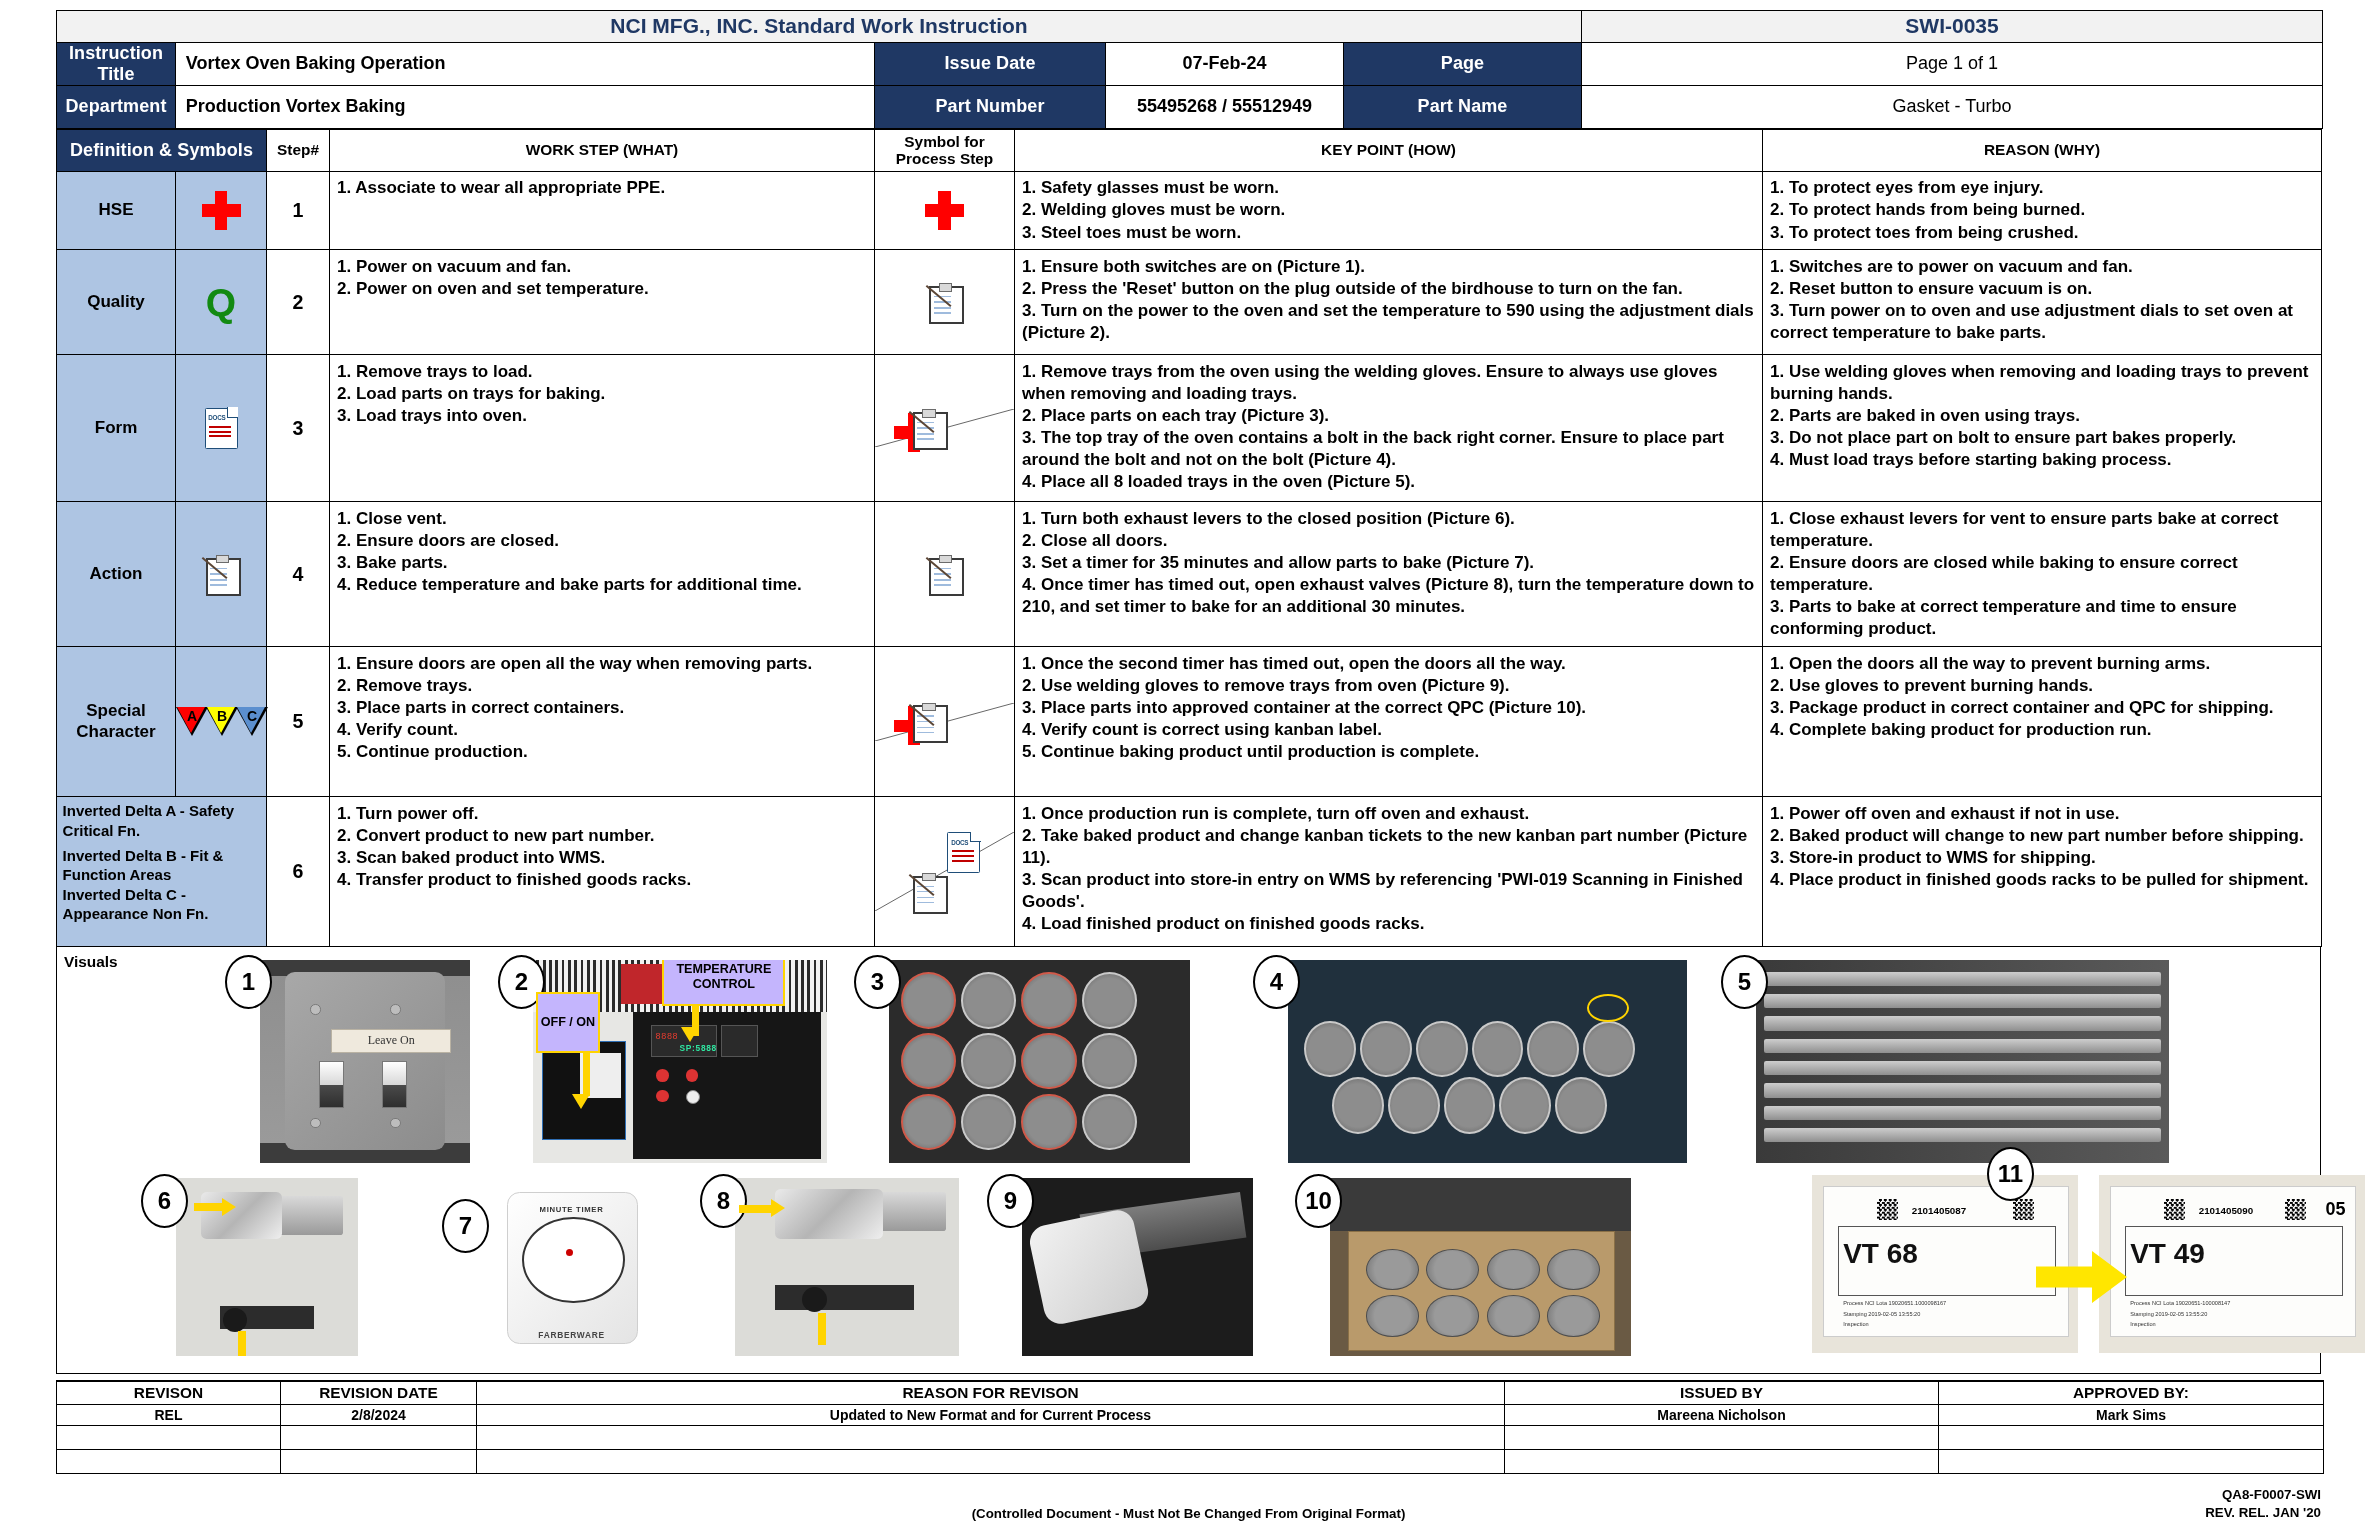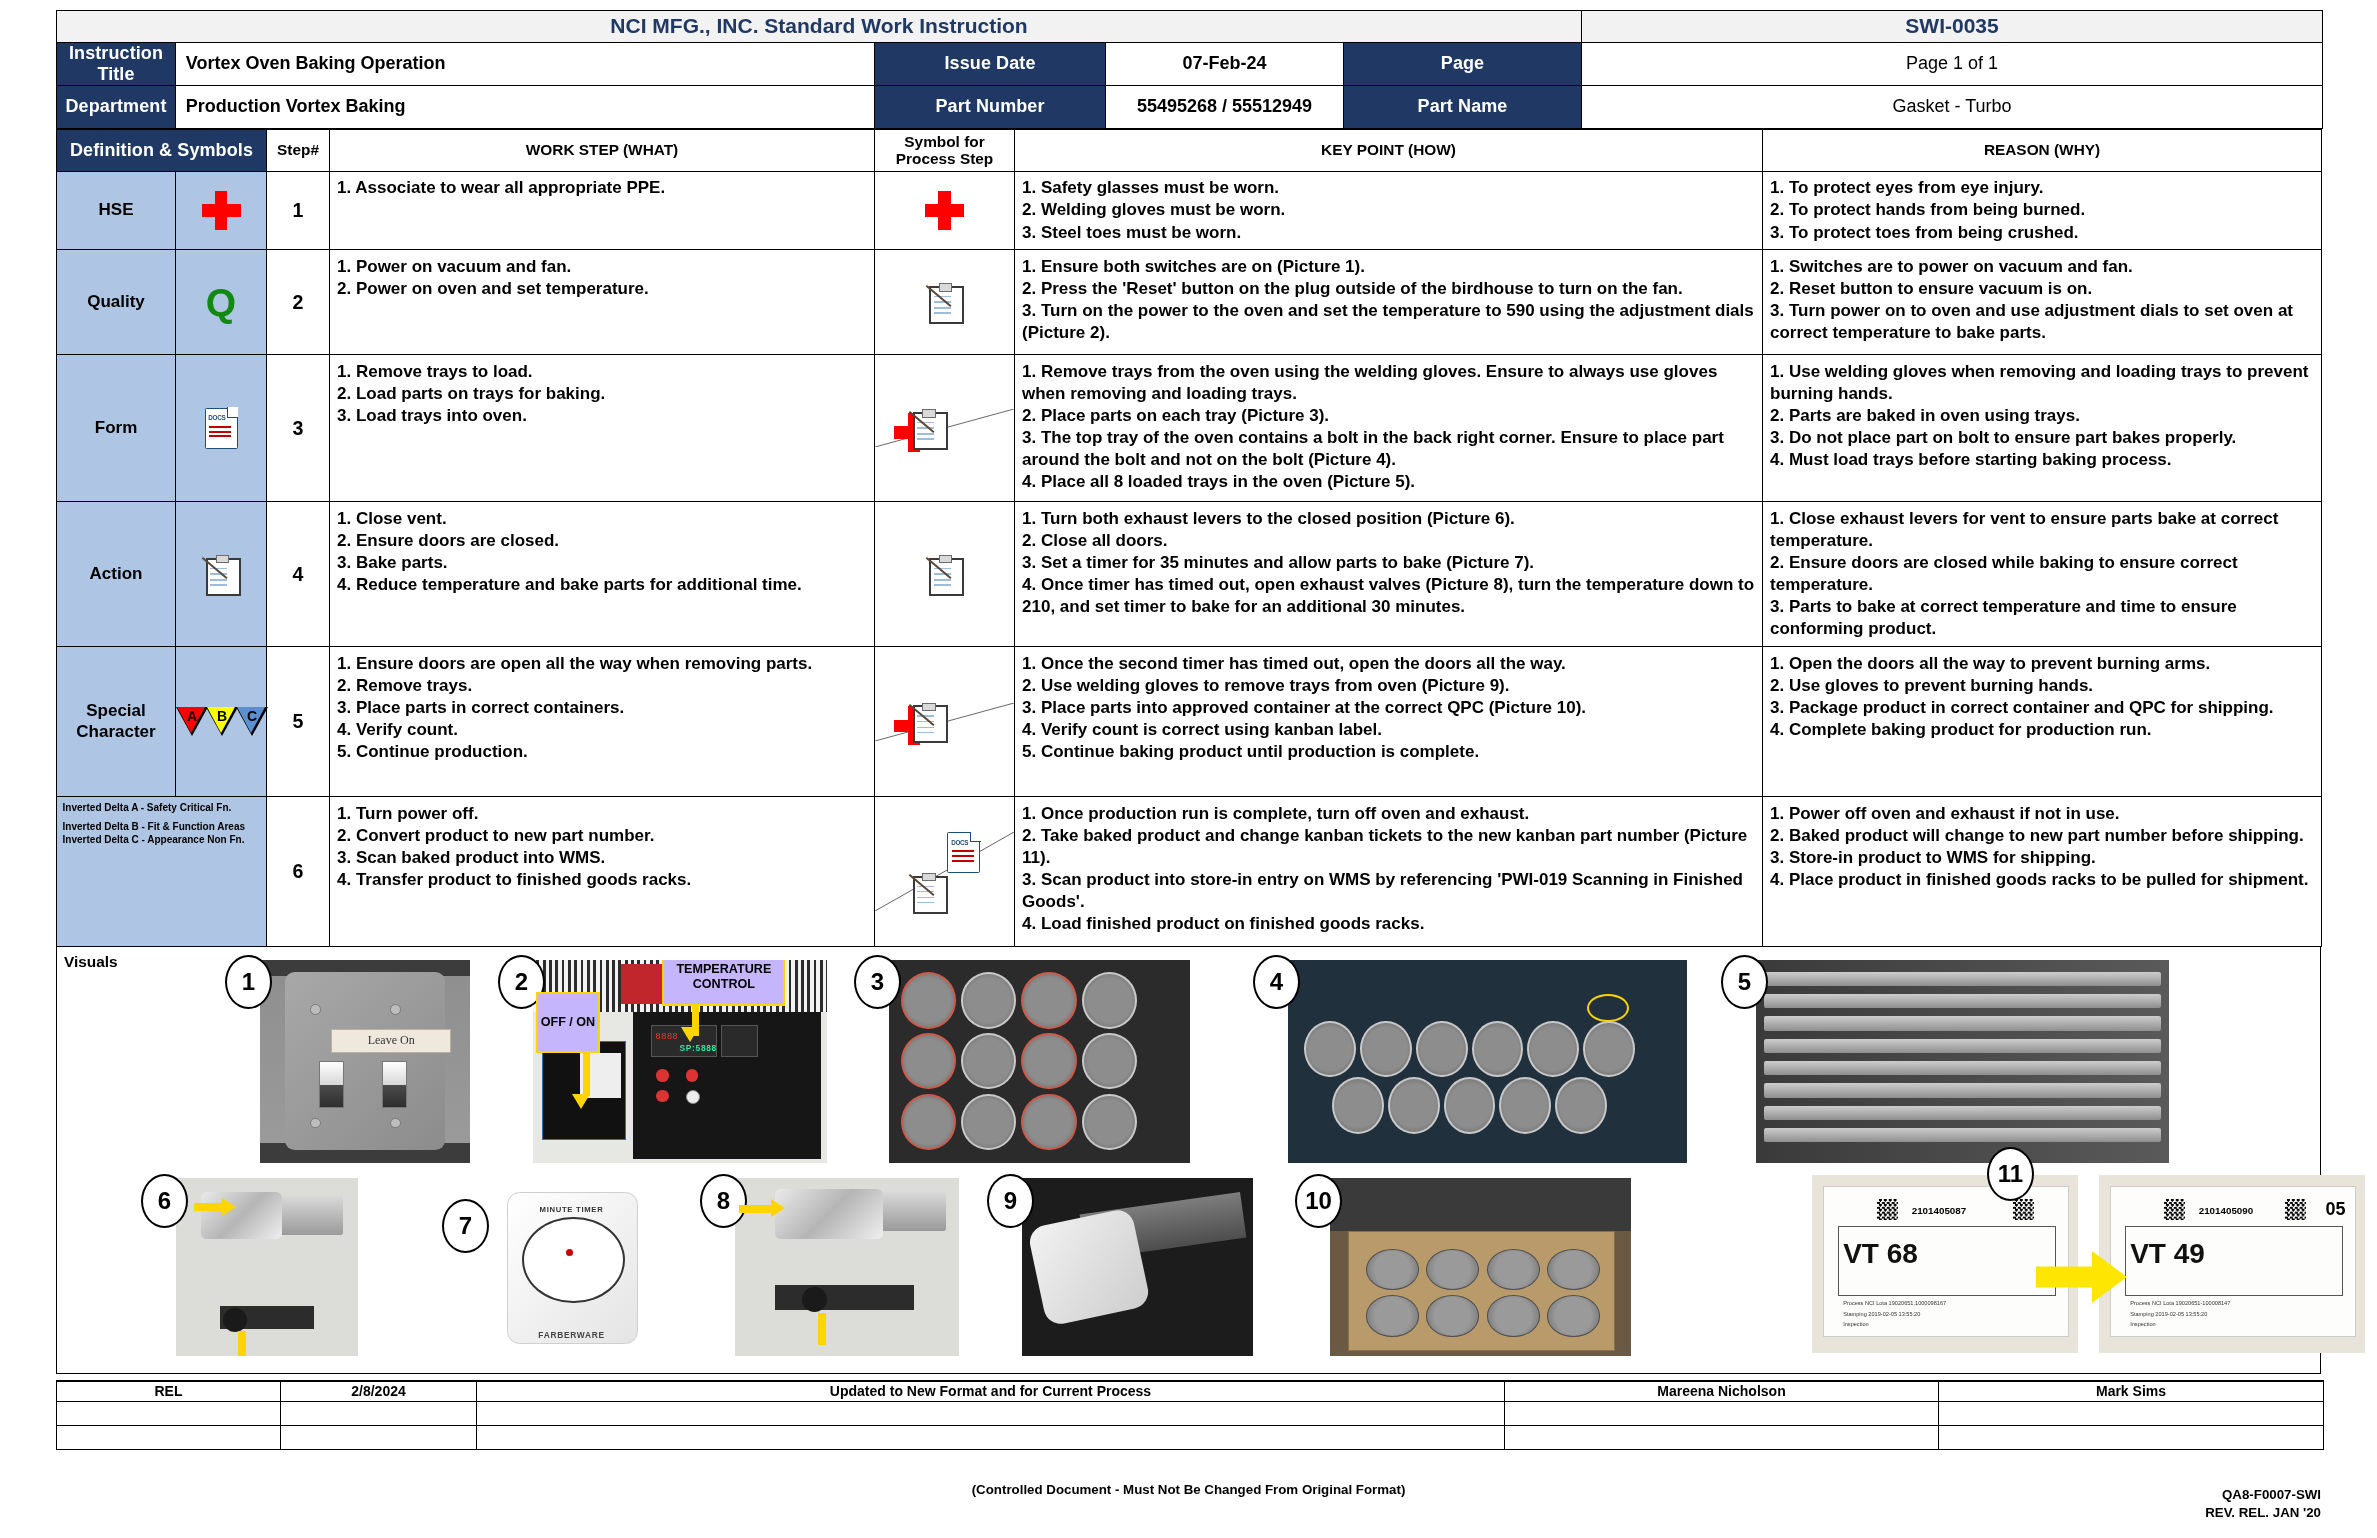--- a/index.html
+++ b/index.html
@@ -15,21 +15,21 @@
   .valc{background:#fff;font-weight:bold;font-size:18px;text-align:center;}
   .valcn{background:#fff;font-size:18px;text-align:center;}
   .hdrcell{background:#fff;font-weight:bold;font-size:15.4px;text-align:center;line-height:1.15;}
   .lightblue{background:#AEC5E3;}
 
   .defcol{font-weight:bold;font-size:17px;text-align:center;line-height:1.2;}
   .symcell{position:relative;}
   .stepno{font-weight:bold;font-size:19.6px;text-align:center;}
   .celltext{font-size:17px;font-weight:bold;line-height:1.3;padding:5.6px 4.2px 5.6px 7px;vertical-align:top;}
   .reasontext{font-size:17px;font-weight:bold;line-height:1.3;padding:5.6px 4.2px 5.6px 7px;vertical-align:top;}
-  .legend{font-size:10px;font-weight:bold;line-height:1.3;padding:4.2px 2.8px 4.2px 5.6px;vertical-align:top;}
+  .legend{font-size:15px;font-weight:bold;line-height:1.3;padding:4.2px 2.8px 4.2px 5.6px;vertical-align:top;}
   .plus{position:relative;width:39px;height:39px;margin:0 auto;}
   .plus:before,.plus:after{content:"";position:absolute;background:#FF0000;}
   .plus:before{left:13.3px;top:0;width:12.6px;height:39px;}
   .plus:after{left:0;top:13.3px;width:39px;height:12.6px;}
   .qsym{color:#128A12;font-weight:bold;font-size:39px;line-height:1;text-align:center;font-family:"Liberation Sans",sans-serif;}
   .diag{position:absolute;left:0;top:0;width:100%;height:100%;pointer-events:none;}
   .splitbox{position:relative;width:100%;height:100%;}
   .tl{position:absolute;left:14%;top:10%;}
   .br{position:absolute;right:12%;bottom:8%;}
   .ctr{display:flex;align-items:center;justify-content:center;height:100%;}
@@ -628,20 +628,27 @@
 
   <table class="revtbl" style="margin-top:5.6px;border-top:2.8px solid #000">
     <colgroup>
         <col style="width:224px">
         <col style="width:196px">
         <col style="width:1028px">
         <col style="width:434px">
         <col style="width:385px">
       </colgroup>
     <tbody>
+        <tr>
+      <th>REVISON</th>
+      <th>REVISION DATE</th>
+      <th>REASON FOR REVISON</th>
+      <th>ISSUED BY</th>
+      <th>APPROVED BY:</th>
+    </tr>
     <tr>
       <td>REL</td>
       <td>2/8/2024</td>
       <td>Updated to New Format and for Current Process</td>
       <td>Mareena Nicholson</td>
       <td>Mark Sims</td>
     </tr>
     <tr>
       <td style="height:24px"></td>
       <td></td>

